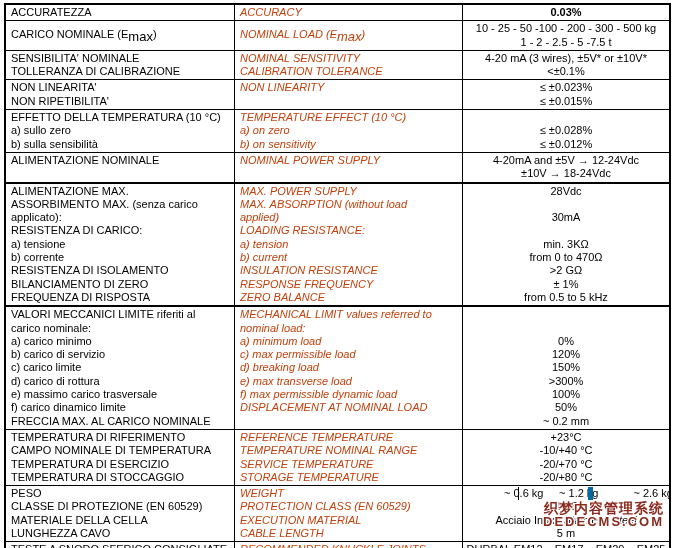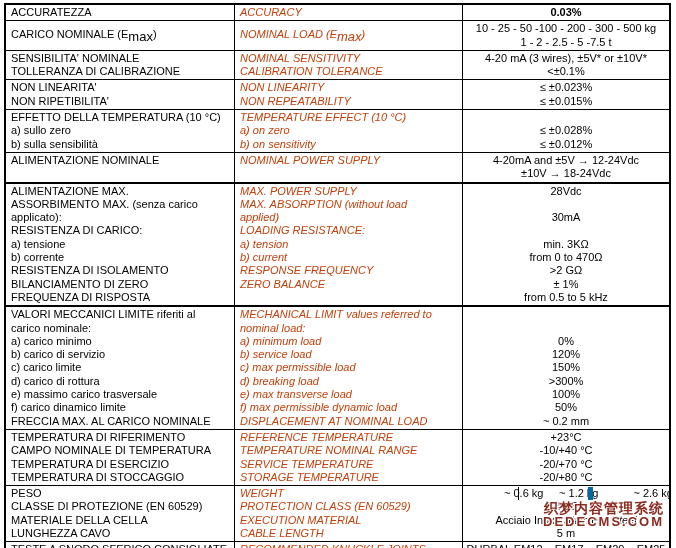--- a/index.html
+++ b/index.html
@@ -83,21 +83,20 @@
           <div class="line">&lt;±0.1%</div>
         </div>
       </div>
       <div class="t-row">
         <div class="cell it">
           <div class="line">NON LINEARITA'</div>
           <div class="line">NON RIPETIBILITA'</div>
         </div>
         <div class="cell en">
           <div class="line">NON LINEARITY</div>
-          <div class="line">NON REPEATABILITY</div>
         </div>
         <div class="cell val">
           <div class="line">≤ ±0.023%</div>
           <div class="line">≤ ±0.015%</div>
         </div>
       </div>
       <div class="t-row">
         <div class="cell it">
           <div class="line">EFFETTO DELLA TEMPERATURA (10 °C)</div>
           <div class="line">a) sullo zero</div>
@@ -138,20 +137,21 @@
           <div class="line">BILANCIAMENTO DI ZERO</div>
           <div class="line">FREQUENZA DI RISPOSTA</div>
         </div>
         <div class="cell en">
           <div class="line">MAX. POWER SUPPLY</div>
           <div class="line">MAX. ABSORPTION (without load</div>
           <div class="line">applied)</div>
           <div class="line">LOADING RESISTANCE:</div>
           <div class="line">a) tension</div>
           <div class="line">b) current</div>
+          <div class="line">INSULATION RESISTANCE</div>
           <div class="line">RESPONSE FREQUENCY</div>
           <div class="line">ZERO BALANCE</div>
         </div>
         <div class="cell val">
           <div class="line">28Vdc</div>
           <div class="line"></div>
           <div class="line">30mA</div>
           <div class="line"></div>
           <div class="line">min. 3KΩ</div>
           <div class="line">from 0 to 470Ω</div>
@@ -169,21 +169,20 @@
           <div class="line">c) carico limite</div>
           <div class="line">d) carico di rottura</div>
           <div class="line">e) massimo carico trasversale</div>
           <div class="line">f) carico dinamico  limite</div>
           <div class="line">FRECCIA MAX. AL CARICO NOMINALE</div>
         </div>
         <div class="cell en">
           <div class="line">MECHANICAL LIMIT values referred to</div>
           <div class="line">nominal load:</div>
           <div class="line">a) minimum load</div>
-          <div class="line">b) service load</div>
           <div class="line">c) max permissible load</div>
           <div class="line">d) breaking load</div>
           <div class="line">e) max transverse load</div>
           <div class="line">f) max permissible dynamic load</div>
           <div class="line">DISPLACEMENT AT NOMINAL LOAD</div>
         </div>
         <div class="cell val">
           <div class="line"></div>
           <div class="line"></div>
           <div class="line">0%</div>

